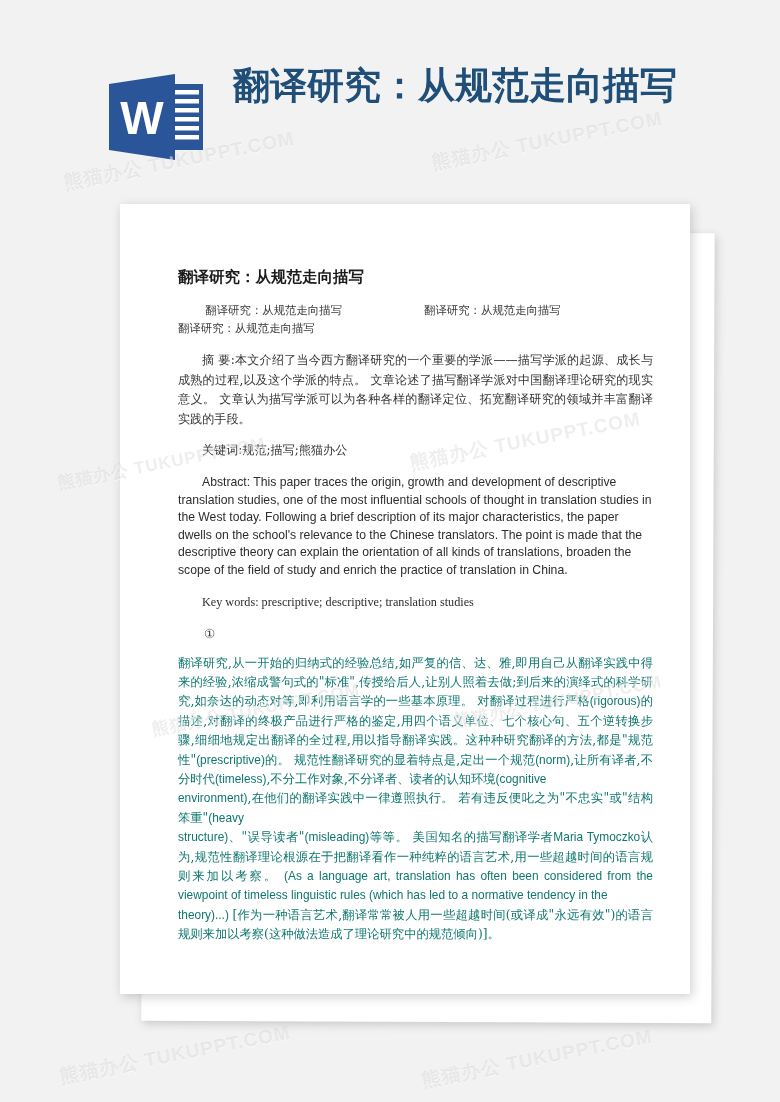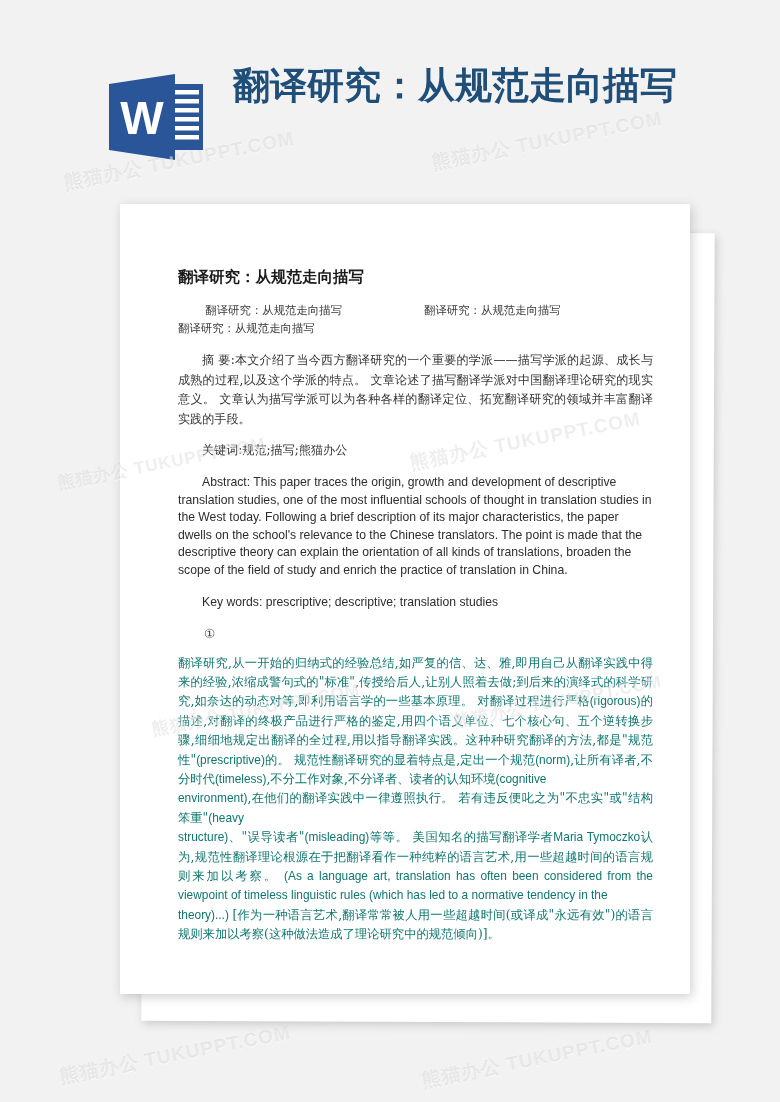--- a/index.html
+++ b/index.html
@@ -136,21 +136,21 @@
     font-family: "Liberation Sans", sans-serif;
     font-size: 12.2px;
     color: #2d2d2d;
     line-height: 17.5px;
     text-align: left;
     text-indent: 24px;
     margin-top: 14px;
   }
 
   .en-keywords {
-    font-family: Liberation Sans, sans-serif;
+    font-family: Liberation Serif, serif;
     font-size: 12.2px;
     color: #2d2d2d;
     line-height: 17.5px;
     text-indent: 24px;
     margin-top: 15px;
   }
 
   .circled-note {
     font-family: "DejaVu Serif", "Liberation Serif", serif;
     font-size: 12.5px;

